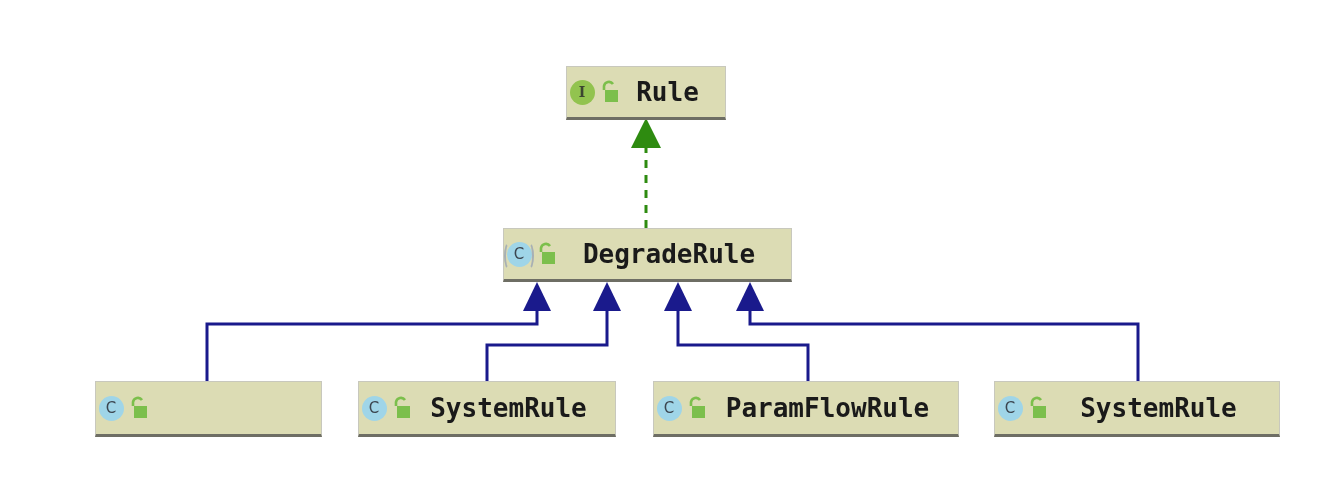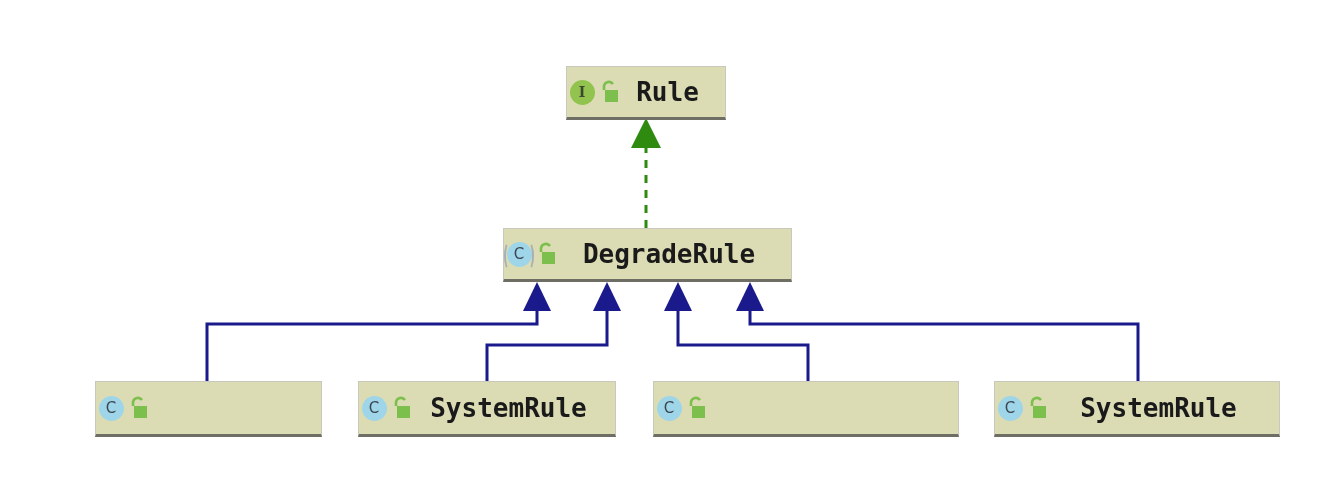--- a/index.html
+++ b/index.html
@@ -195,20 +195,21 @@
   <div class="uml-node" style="left:653px; top:381px; width:306px; height:56px;">
     <div class="node-icons">
       <div class="icon-stereotype">
         <div class="icon-disc kind-class">C</div>
       </div>
       <svg class="icon-lock" viewBox="0 0 22 26">
         <path d="M6 11 L6 7 A5 5 0 0 1 15 5" stroke="#7cbf4c" stroke-width="2.6" fill="none"></path>
         <rect x="7" y="11" width="13" height="12" fill="#7cbf4c"></rect>
       </svg>
     </div>
+    <div class="node-label">ParamFlowRule</div>
   </div>
 
   <div class="uml-node" style="left:994px; top:381px; width:286px; height:56px;">
     <div class="node-icons">
       <div class="icon-stereotype">
         <div class="icon-disc kind-class">C</div>
       </div>
       <svg class="icon-lock" viewBox="0 0 22 26">
         <path d="M6 11 L6 7 A5 5 0 0 1 15 5" stroke="#7cbf4c" stroke-width="2.6" fill="none"></path>
         <rect x="7" y="11" width="13" height="12" fill="#7cbf4c"></rect>

